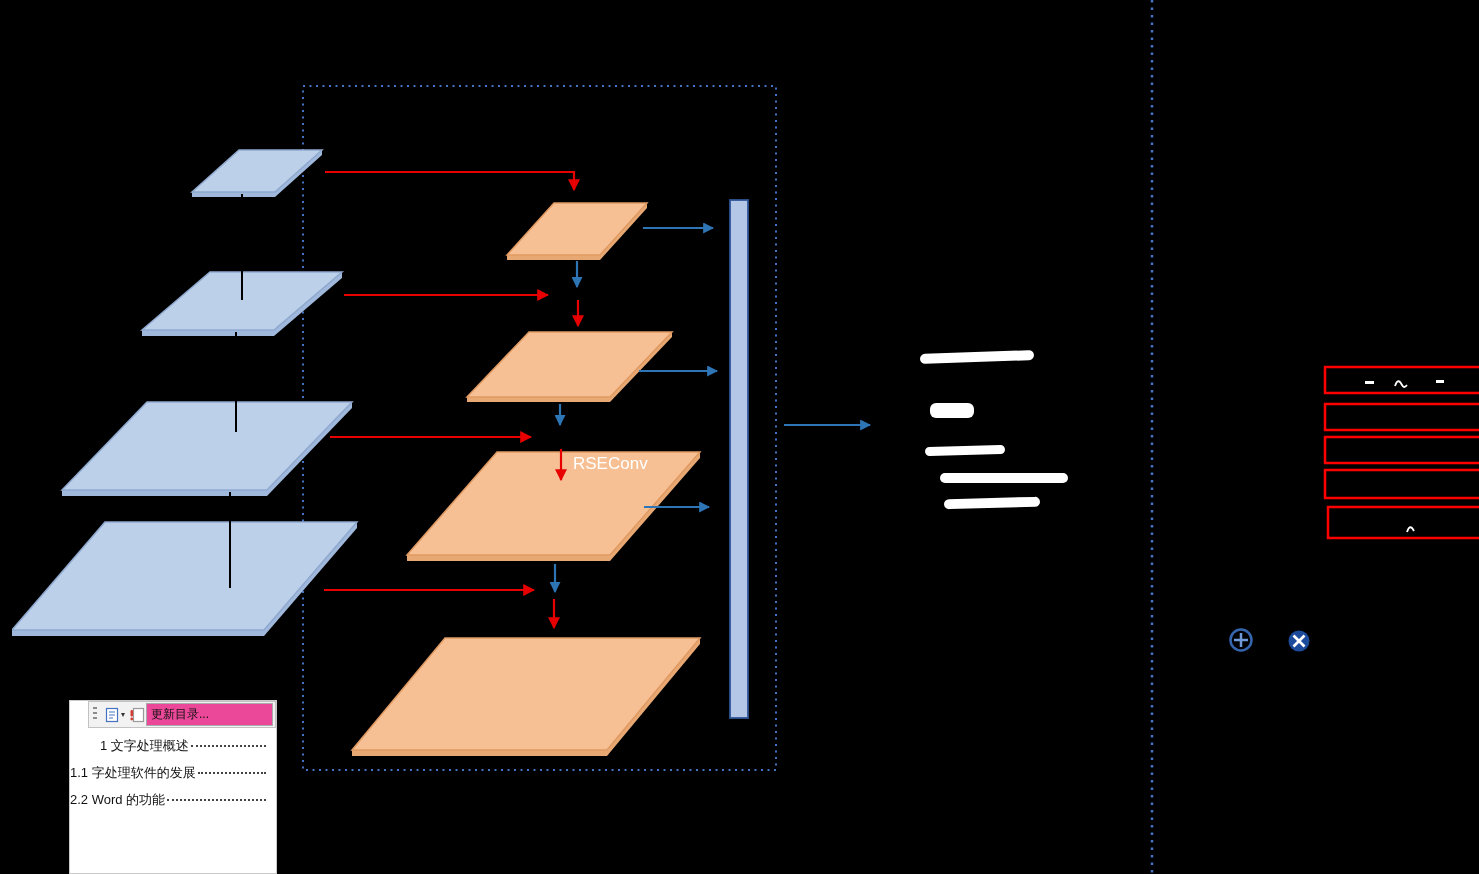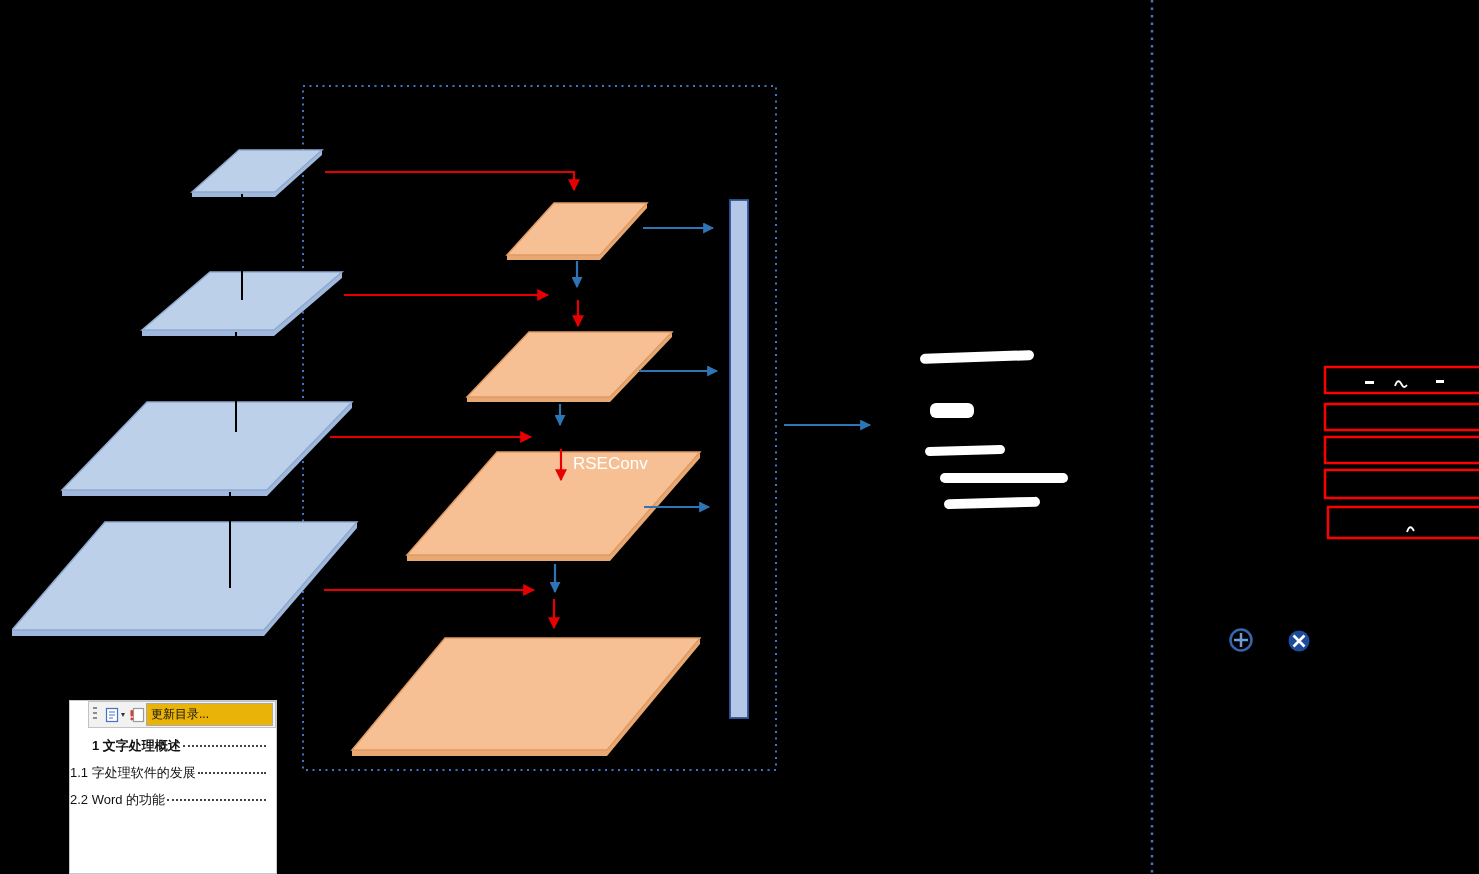--- a/index.html
+++ b/index.html
@@ -22,32 +22,32 @@
   }
   .grip{
     width:4px;height:15px;margin:0 6px 0 4px;flex:0 0 auto;
     background-image:repeating-linear-gradient(to bottom,#8c8c8c 0 2px,transparent 2px 5px);
   }
   .tb-icon{display:inline-flex;align-items:center;justify-content:center;
     width:18px;height:20px;flex:0 0 auto;cursor:default;}
   .chev{font-size:8px;color:#333;margin:0 3px 0 0;flex:0 0 auto;}
   .update-btn{
     flex:1 1 auto;height:23px;margin-right:2px;
-    background:#eab308;border:1px solid #aaaaaa;
+    background:#ec4899;border:1px solid #aaaaaa;
     font-family:"Liberation Sans", sans-serif;
     font-size:12px;color:#111;text-align:left;padding:0 4px;
     overflow:hidden;white-space:nowrap;cursor:pointer;
   }
   .panel-body{padding:0 8px 0 0;}
   .toc-title{
     color:#2E75B5;font-size:26px;font-weight:400;letter-spacing:2px;
     margin:12px 0 8px 28px;
   }
   .toc-entry{display:flex;align-items:baseline;font-size:13px;color:#111;margin-top:9px;}
-  .toc-entry.lvl1{padding-left:22px;font-weight:bold;}
+  .toc-entry.lvl1{padding-left:30px;}
   .toc-entry.lvl2{}
   .toc-text{white-space:nowrap;}
   .leader{flex:1;border-bottom:2px dotted #444;margin:0 2px;transform:translateY(-3px);}
 </style>
 </head>
 <body>
 
 <div class="stage">
 
   <svg class="diagram" width="1479" height="874" viewBox="0 0 1479 874">

